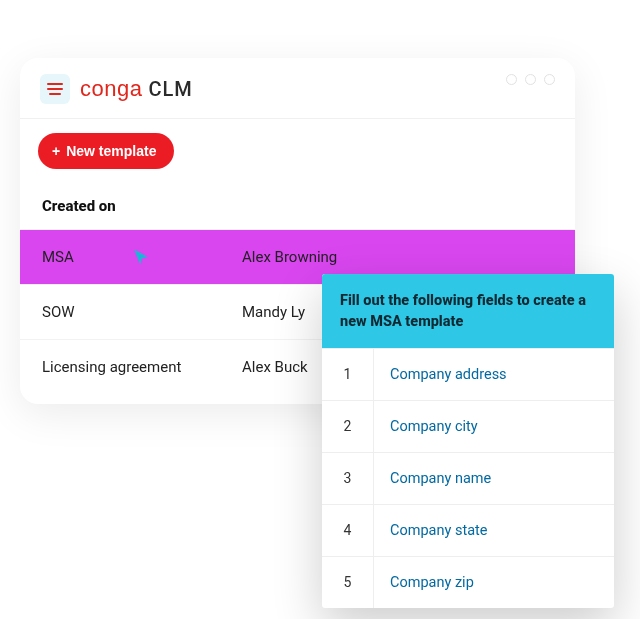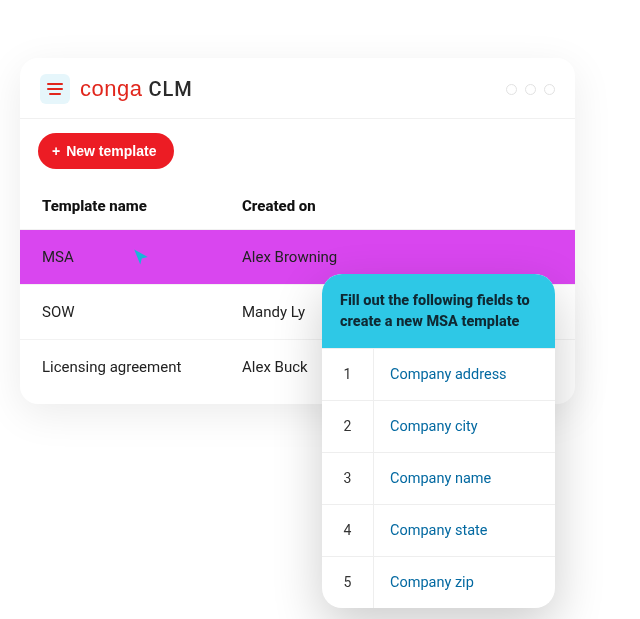--- a/index.html
+++ b/index.html
@@ -17,21 +17,21 @@
       left: 20px;
       top: 58px;
       width: 555px;
       background: #fff;
       border-radius: 18px;
       box-shadow: 0 10px 40px rgba(0,0,0,0.08);
       padding-bottom: 10px;
     }
     .titlebar {
       display: flex;
-      align-items: center;
+      align-items: flex-start;
       justify-content: space-between;
       padding: 16px 20px 14px 20px;
     }
     .brand { display: flex; align-items: center; gap: 10px; }
     .hamburger {
       width: 30px; height: 30px;
       background: #e6f6fb;
       border-radius: 6px;
       display: flex; flex-direction: column;
       justify-content: center; align-items: center;
@@ -94,23 +94,23 @@
       left: 132px;
       top: 248px;
       width: 18px; height: 18px;
       color: #19b6d8;
     }
     .cursor-icon svg { width: 18px; height: 18px; display: block; }
     .popup {
       position: absolute;
       left: 322px;
       top: 274px;
-      width: 233px;
+      width: 292px;
       background: #fff;
-      border-radius: 20px;
+      border-radius: 3px;
       box-shadow: 0 18px 50px rgba(0,0,0,0.20);
       overflow: hidden;
     }
     .popup-head {
       background: #2ec8e6;
       color: #0f2933;
       font-weight: 800;
       font-size: 14.5px;
       line-height: 1.45;
       padding: 16px 18px;
@@ -160,21 +160,20 @@
     <div class="hr"></div>
 
     <div class="toolbar">
       <button class="new-btn">
         <span class="plus">+</span>
         <span>New template</span>
       </button>
     </div>
 
     <div class="table-head">
-      <div>Template name</div>
       <div>Created on</div>
     </div>
 
     <div class="row hover">
       <div>MSA</div>
       <div>Alex Browning</div>
     </div>
     <div class="row">
       <div>SOW</div>
       <div>Mandy Ly</div>

